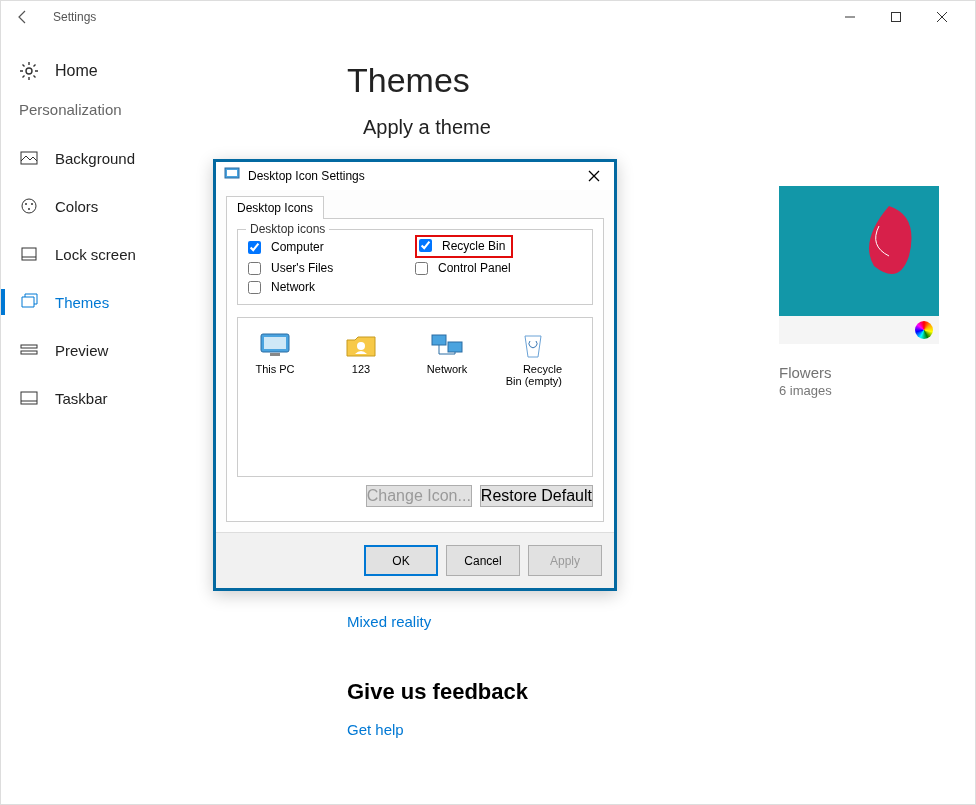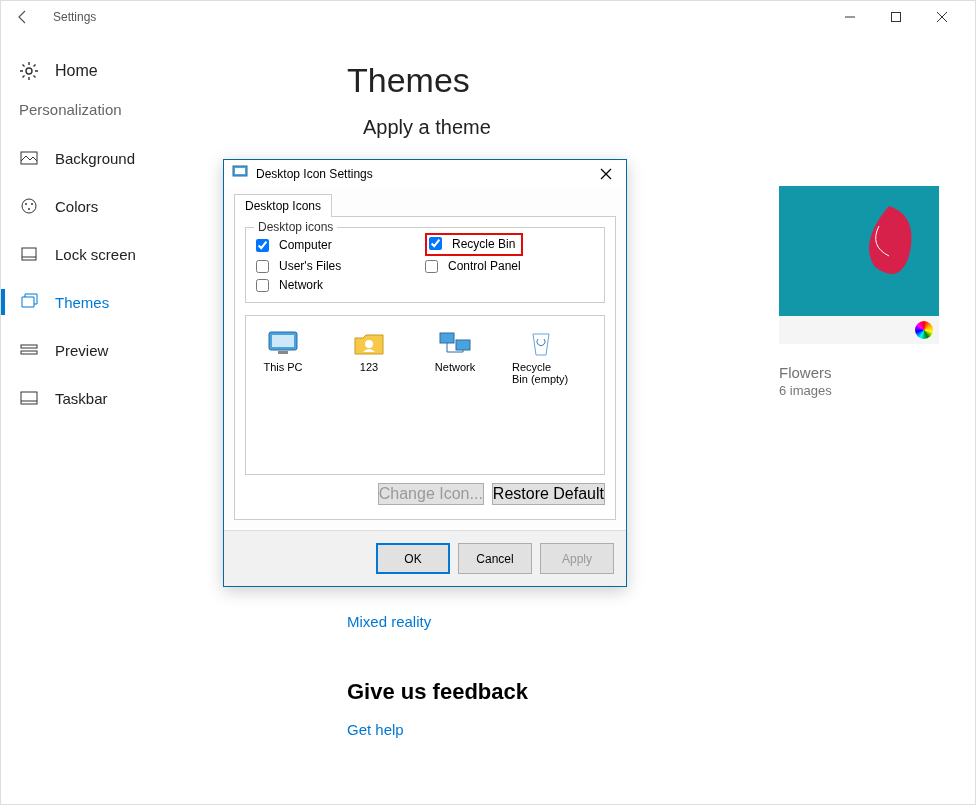--- a/index.html
+++ b/index.html
@@ -40,39 +40,39 @@
   .color-wheel{width:18px;height:18px;border-radius:50%;background:conic-gradient(red,orange,yellow,green,cyan,blue,magenta,red);}
   .theme-name{font-size:15px;color:#737373;margin-top:20px;}
   .theme-sub{font-size:13px;color:#777;margin-top:2px;}
   
   .section-link{color:#0078d4;font-size:15px;cursor:pointer;}
   .mixed-reality{position:absolute;left:30px;top:580px;}
   .feedback-head{position:absolute;left:30px;top:646px;font-size:22px;font-weight:600;}
   .get-help{position:absolute;left:30px;top:688px;}
 
   
-  .dialog{position:absolute;left:222px;top:158px;width:404px;background:#fff;border:1px solid #0369a1;box-shadow:0 4px 16px rgba(0,0,0,.2);}
+  .dialog{position:absolute;left:212px;top:158px;width:404px;background:#fff;border:3px solid #0369a1;box-shadow:0 4px 16px rgba(0,0,0,.2);}
   .dlg-title{display:flex;align-items:center;height:28px;padding:0 8px;gap:8px;}
   .dlg-title .txt{font-size:12px;}
   .dlg-close{margin-left:auto;width:24px;height:24px;display:flex;align-items:center;justify-content:center;cursor:pointer;}
   .dlg-body{padding:6px 10px 10px 10px;background:#fdfdfd;}
   .tabs{display:flex;}
   .tab{border:1px solid #ccc;border-bottom:none;background:#fff;font-size:12px;padding:4px 10px;position:relative;z-index:2;}
   .tab-panel{border:1px solid #ccc;margin-top:-1px;background:#fff;padding:10px 10px 14px 10px;}
   
   .fieldset{border:1px solid #ccc;padding:8px 10px 10px 10px;position:relative;margin-bottom:12px;}
   .fs-legend{position:absolute;top:-8px;left:8px;background:#fff;padding:0 4px;font-size:12px;color:#333;}
   .chk-grid{display:grid;grid-template-columns:1fr 1fr;gap:5px 0;}
   .chk{display:flex;align-items:center;gap:10px;font-size:12px;}
   .chk input{width:13px;height:13px;margin:0;}
   .hl-red{border:2px solid #e10b0b;padding:1px 6px 1px 2px;}
   
   .icon-grid{border:1px solid #ccc;padding:12px 8px;display:flex;flex-wrap:wrap;gap:4px 28px;min-height:160px;}
   .icon-item{width:58px;display:flex;flex-direction:column;align-items:center;gap:3px;}
-  .icon-item .lbl{font-size:11px;text-align:left;line-height:1.1;}
+  .icon-item .lbl{font-size:11px;text-align:right;line-height:1.1;}
   .icon-item.sel{outline:1px dotted #555;}
   .icon-img{width:36px;height:30px;}
   
   .dlg-btns-row{display:flex;justify-content:flex-end;gap:8px;margin-top:8px;}
   .btn{min-width:86px;height:22px;font-size:16px;border:1px solid #adadad;background:#e1e1e1;cursor:pointer;display:flex;align-items:center;justify-content:center;}
   .btn.disabled{color:#9a9a9a;}
   
   .allow-row{margin-top:10px;}
   
   .dlg-footer{display:flex;justify-content:flex-end;gap:8px;padding:12px;background:#f1f1f1;border-top:1px solid #ddd;}

